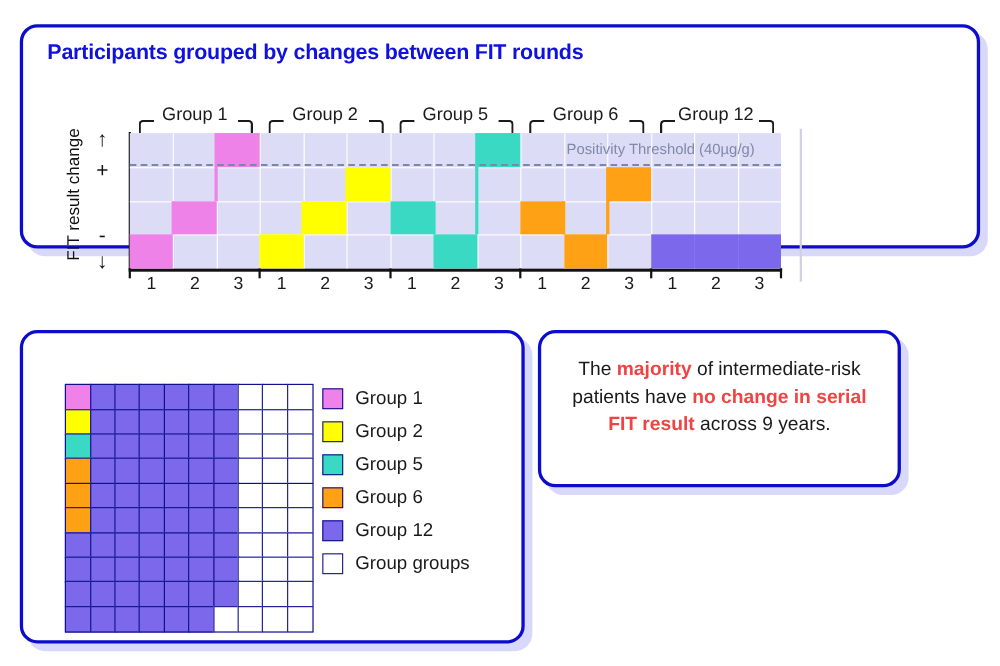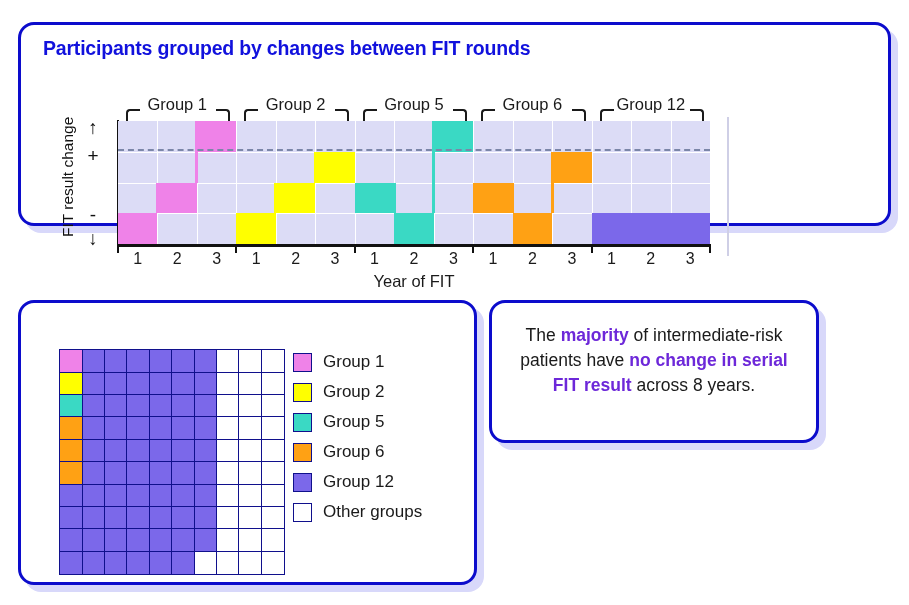--- a/index.html
+++ b/index.html
@@ -138,21 +138,21 @@
     box-sizing:border-box;
     margin-right:11px;flex:0 0 auto;
   }
   .leg-text{font-size:17px;color:#1a1a1a;white-space:nowrap;}
 
   
   #note-body{
     position:absolute;left:16px;top:20px;right:16px;
     text-align:center;font-size:17.5px;line-height:1.42;color:#1a1a1a;
   }
-  #note-body b{color:#6d28d9;}
+  #note-body b{color:#ef4444;}
 </style>
 </head>
 <body>
 
 <div class="panel" id="panel-chart">
 
   <div class="panel-title">Participants grouped by changes between FIT rounds</div>
 
   <div id="chart-area">
 
@@ -224,20 +224,21 @@
         <div class="cell" style="left: 394.667px; top: 92.25px; width: 39.4667px; height: 30.75px; background: rgb(255, 161, 20);"></div>
         <div class="riser" style="left: 393.167px; top: 61.5px; height: 30.75px; background: rgb(255, 161, 20);"></div>
         <div class="cell" style="left: 434.133px; top: 30.75px; width: 39.4667px; height: 30.75px; background: rgb(255, 161, 20);"></div>
         <div class="riser" style="left: 432.633px; top: 30.75px; height: 61.5px; background: rgb(255, 161, 20);"></div>
         <div class="cell" style="left: 473.6px; top: 92.25px; width: 39.4667px; height: 30.75px; background: rgb(123, 104, 234);"></div>
         <div class="cell" style="left: 513.067px; top: 92.25px; width: 39.4667px; height: 30.75px; background: rgb(123, 104, 234);"></div>
         <div class="cell" style="left: 552.533px; top: 92.25px; width: 39.4667px; height: 30.75px; background: rgb(123, 104, 234);"></div>
       </div>
 
     <div class="threshold-line"></div>
+    <div class="threshold-label">Positivity Threshold (40µg/g)</div>
 
     <div id="xticks">
         <div class="xlab" style="left: 104.733px;">1</div>
         <div class="xlab" style="left: 144.2px;">2</div>
         <div class="xlab" style="left: 183.667px;">3</div>
         <div class="xlab" style="left: 223.133px;">1</div>
         <div class="xlab" style="left: 262.6px;">2</div>
         <div class="xlab" style="left: 302.067px;">3</div>
         <div class="xlab" style="left: 341.533px;">1</div>
         <div class="xlab" style="left: 381px;">2</div>
@@ -249,21 +250,20 @@
         <div class="xlab" style="left: 617.8px;">2</div>
         <div class="xlab" style="left: 657.267px;">3</div>
         <div class="xtickmark" style="left: 96px;"></div>
         <div class="xtickmark" style="left: 214.4px;"></div>
         <div class="xtickmark" style="left: 332.8px;"></div>
         <div class="xtickmark" style="left: 451.2px;"></div>
         <div class="xtickmark" style="left: 569.6px;"></div>
         <div class="xtickmark" style="left: 688px;"></div>
       </div>
 
-    <div id="xaxis-title">Year of FIT</div>
 
     <div id="side-divider"></div>
 
   </div>
 </div>
 
 <div class="panel" id="panel-waffle">
   <div id="waffle">
       <div style="background: rgb(239, 130, 232);"></div>
       <div style="background: rgb(123, 104, 234);"></div>
@@ -382,20 +382,20 @@
       <div class="leg-row">
         <div class="leg-swatch" style="background: rgb(255, 161, 20);"></div>
         <div class="leg-text">Group 6</div>
       </div>
       <div class="leg-row">
         <div class="leg-swatch" style="background: rgb(123, 104, 234);"></div>
         <div class="leg-text">Group 12</div>
       </div>
       <div class="leg-row">
         <div class="leg-swatch" style="background: rgb(255, 255, 255);"></div>
-        <div class="leg-text">Other groups</div>
+        <div class="leg-text">Group groups</div>
       </div>
     </div>
 </div>
 
 <div class="panel" id="panel-note">
-  <div id="note-body"><span>The </span><b>majority</b><span> of intermediate-risk patients have </span><b>no change in serial FIT result</b><span> across 8 years.</span></div>
+  <div id="note-body"><span>The </span><b>majority</b><span> of intermediate-risk patients have </span><b>no change in serial FIT result</b><span> across 9 years.</span></div>
 </div>
 
 </body></html>

